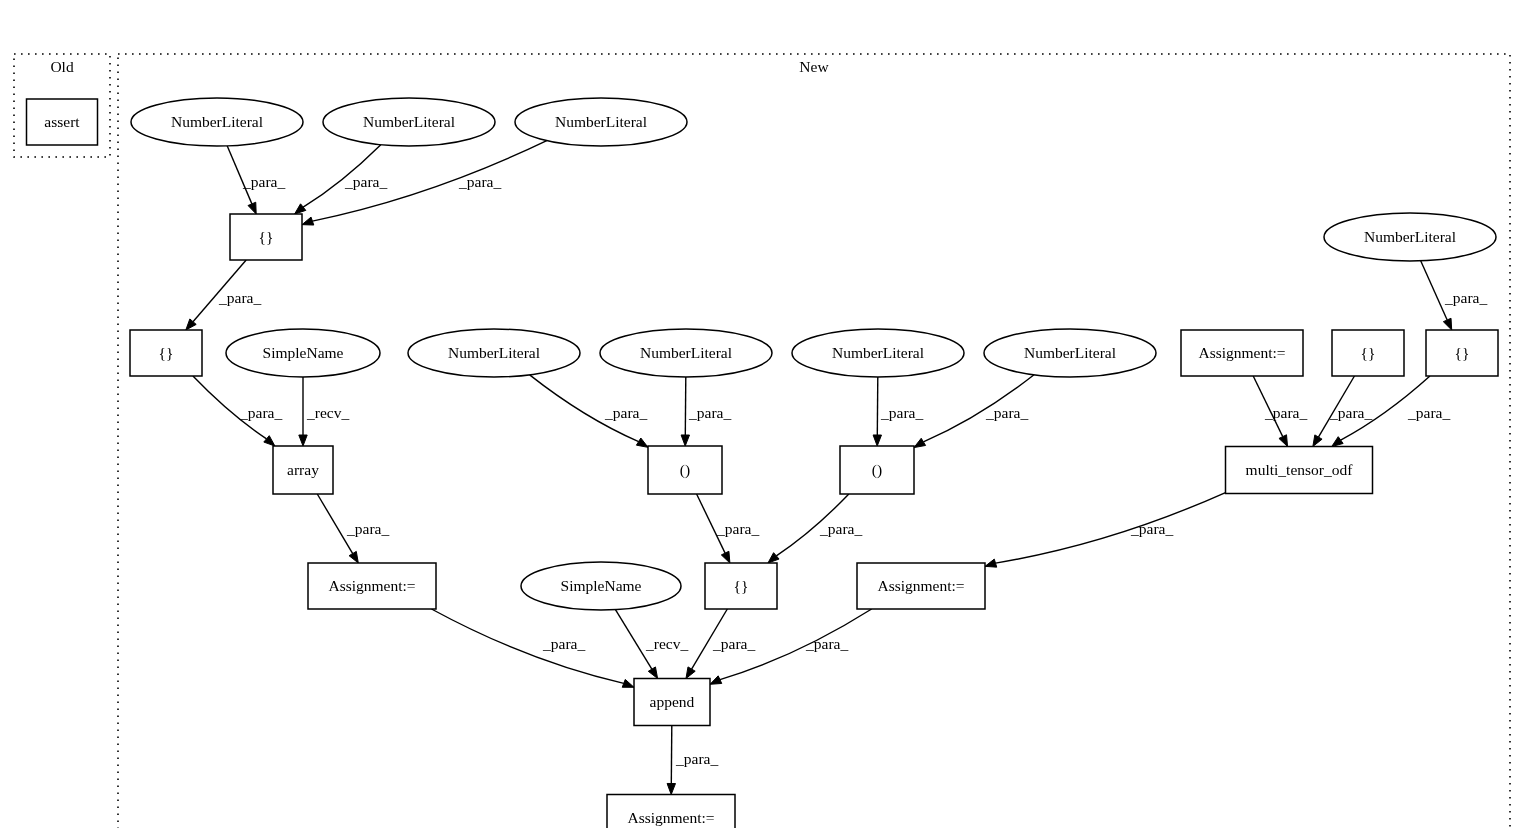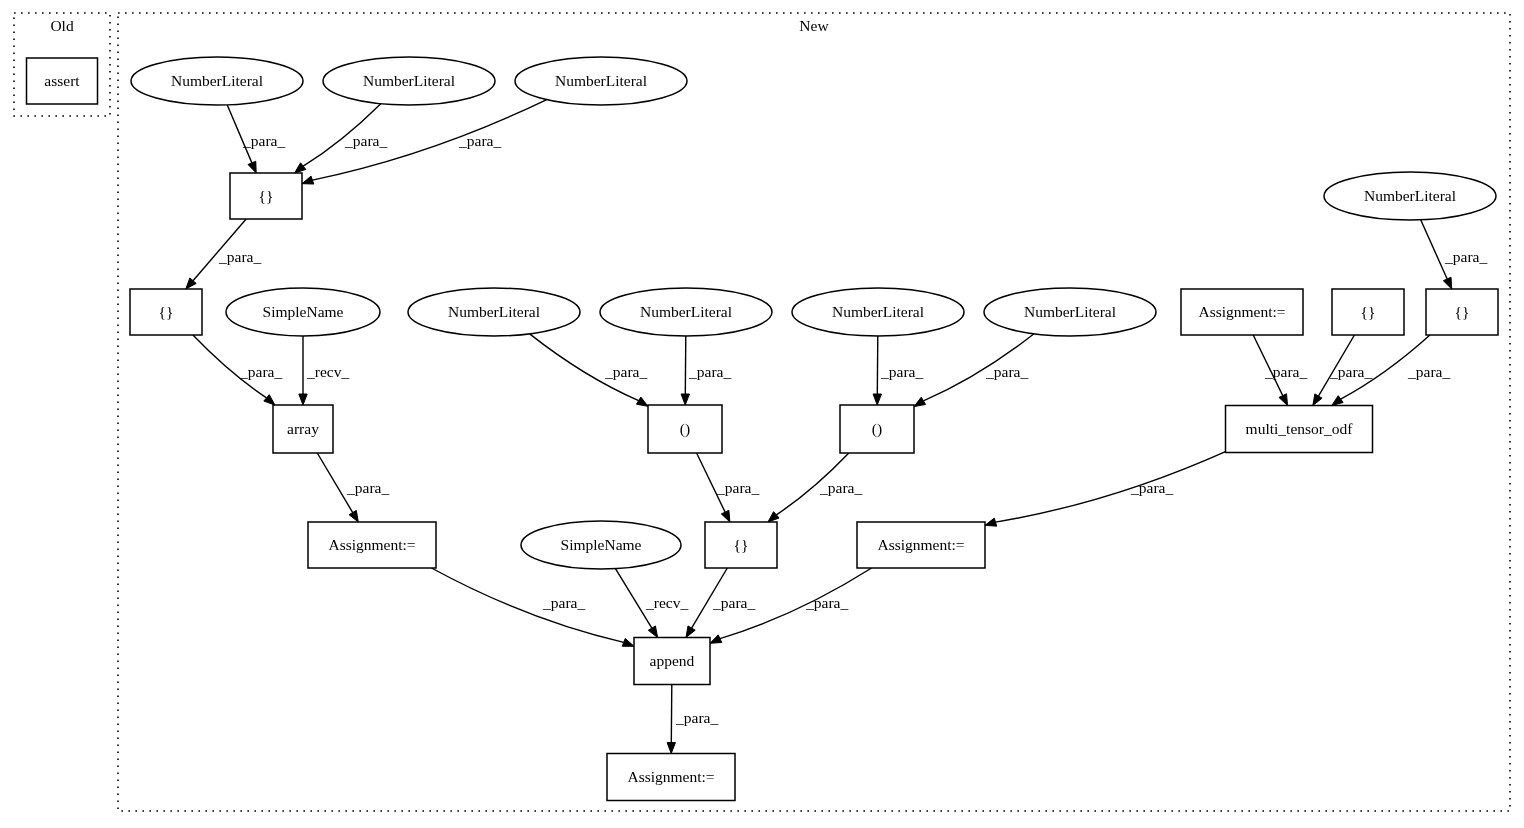--- a/index.html
+++ b/index.html
@@ -10,20 +10,21 @@
   body {
     width: 1524px;
     height: 828px;
     font-family: "Liberation Serif", "DejaVu Serif", serif;
     overflow: hidden;
   }
   #graph-root {
     position: relative;
     width: 1524px;
     height: 668px;
+    margin-top: 41px;
   }
   svg#graph-svg {
     display: block;
     width: 1524px;
     height: 828px;
   }
   .cluster-border {
     fill: none;
     stroke: #000000;
     stroke-width: 1.6;

